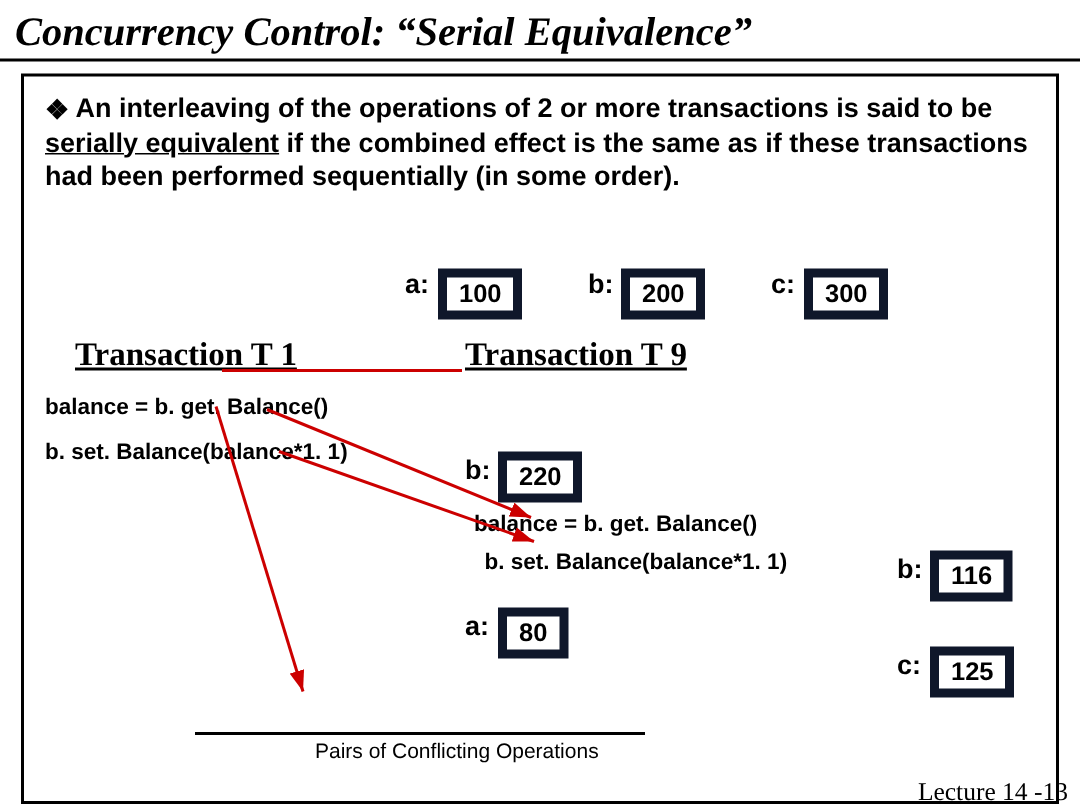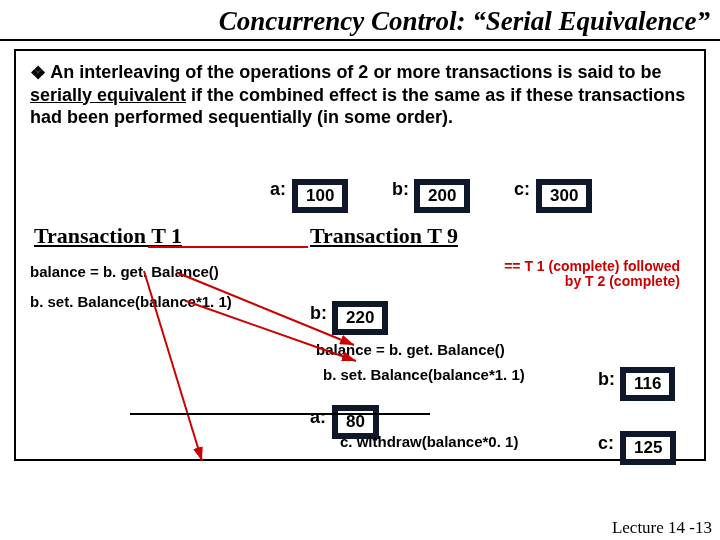--- a/index.html
+++ b/index.html
@@ -11,28 +11,27 @@
     position: relative;
     overflow: hidden;
   }
   .title {
     font-family: "Times New Roman", Times, serif;
     font-style: italic;
     font-weight: bold;
     font-size: 27px;
     padding: 6px 10px 2px 10px;
     border-bottom: 2px solid #000;
-    text-align: right;
   }
   .content-box {
     margin: 8px 14px 0 14px;
     border: 2px solid #000;
     padding: 10px 14px 6px 14px;
     position: relative;
-    height: 412px;
+    height: 487px;
   }
   .def {
     font-size: 18px;
     font-weight: bold;
     line-height: 1.25;
     font-family: Arial, Helvetica, sans-serif;
   }
   .bullet {
     display: inline-block;
     width: 16px;
@@ -143,59 +142,55 @@
       <span class="valbox posabs" style="left:262px">100</span>
 
       <span class="lbl posabs" style="left:362px">b:</span>
       <span class="valbox posabs" style="left:384px">200</span>
 
       <span class="lbl posabs" style="left:484px">c:</span>
       <span class="valbox posabs" style="left:506px">300</span>
     </div>
 
     <div class="trow1">
-      <span class="theader posabs" style="left:4px">Transaction T 1</span>
+      <span class="theader posabs" style="left:20px">Transaction T 1</span>
       <span class="theader posabs" style="left:280px">Transaction T 9</span>
     </div>
 
     <div class="code posabs" style="left:0px; top:94px">balance = b. get. Balance()</div>
     <div class="code posabs" style="left:0px; top:124px">b. set. Balance(balance*1. 1)</div>
 
-    <div class="note posabs" style="right:10px; top:90px">
-      <div>== T 1 (complete) followed</div>
-      <div>by T 2 (complete)</div>
-    </div>
 
     <span class="lbl posabs" style="left:280px; top:134px">b:</span>
     <span class="valbox posabs" style="left:302px; top:132px">220</span>
 
     <div class="code posabs" style="left:286px; top:172px">balance = b. get. Balance()</div>
     <div class="code posabs" style="left:293px; top:197px">b. set. Balance(balance*1. 1)</div>
 
     <span class="lbl posabs" style="left:280px; top:238px">a:</span>
     <span class="valbox posabs" style="left:302px; top:236px">80</span>
 
-    <div class="code posabs" style="left:310px; top:264px">c. withdraw(balance*0. 1)</div>
 
     <span class="lbl posabs" style="left:568px; top:200px">b:</span>
     <span class="valbox posabs" style="left:590px; top:198px">116</span>
 
     <span class="lbl posabs" style="left:568px; top:264px">c:</span>
     <span class="valbox posabs" style="left:590px; top:262px">125</span>
 
     <svg class="overlay" width="660" height="330">
       <defs>
         <marker id="arrowhead" markerWidth="7" markerHeight="5" refX="7" refY="2.5" orient="auto">
           <polygon points="0 0, 7 2.5, 0 5" fill="#cc0000"></polygon>
         </marker>
       </defs>
       <line x1="118" y1="78" x2="278" y2="78" stroke="#cc0000" stroke-width="2"></line>
       <line x1="114" y1="102" x2="172" y2="292" stroke="#cc0000" stroke-width="2" marker-end="url(#arrowhead)"></line>
       <line x1="148" y1="104" x2="324" y2="176" stroke="#cc0000" stroke-width="2" marker-end="url(#arrowhead)"></line>
       <line x1="156" y1="132" x2="326" y2="192" stroke="#cc0000" stroke-width="2" marker-end="url(#arrowhead)"></line>
     </svg>
 
     <div class="footer-line"></div>
+    <div class="footer-label">Pairs of Conflicting Operations</div>
   </div>
 
 </div>
 
 <div class="lecture">Lecture 14 -13</div>
 
 </body></html>

